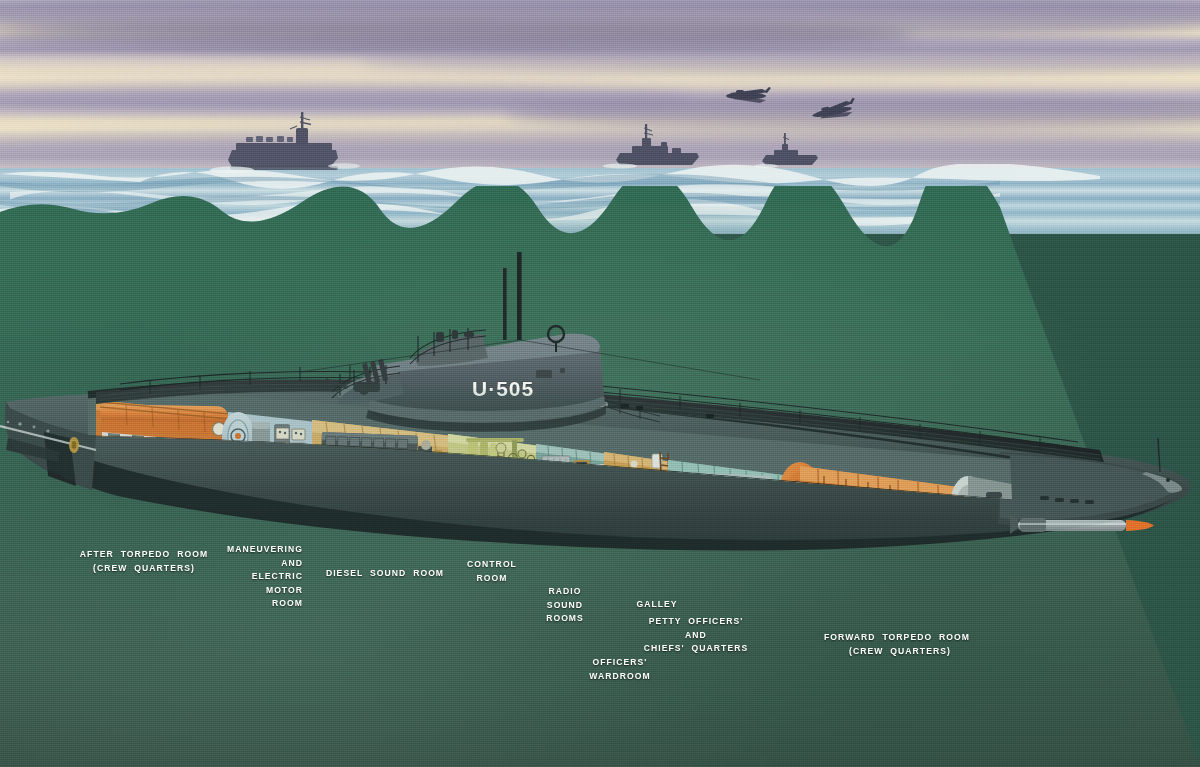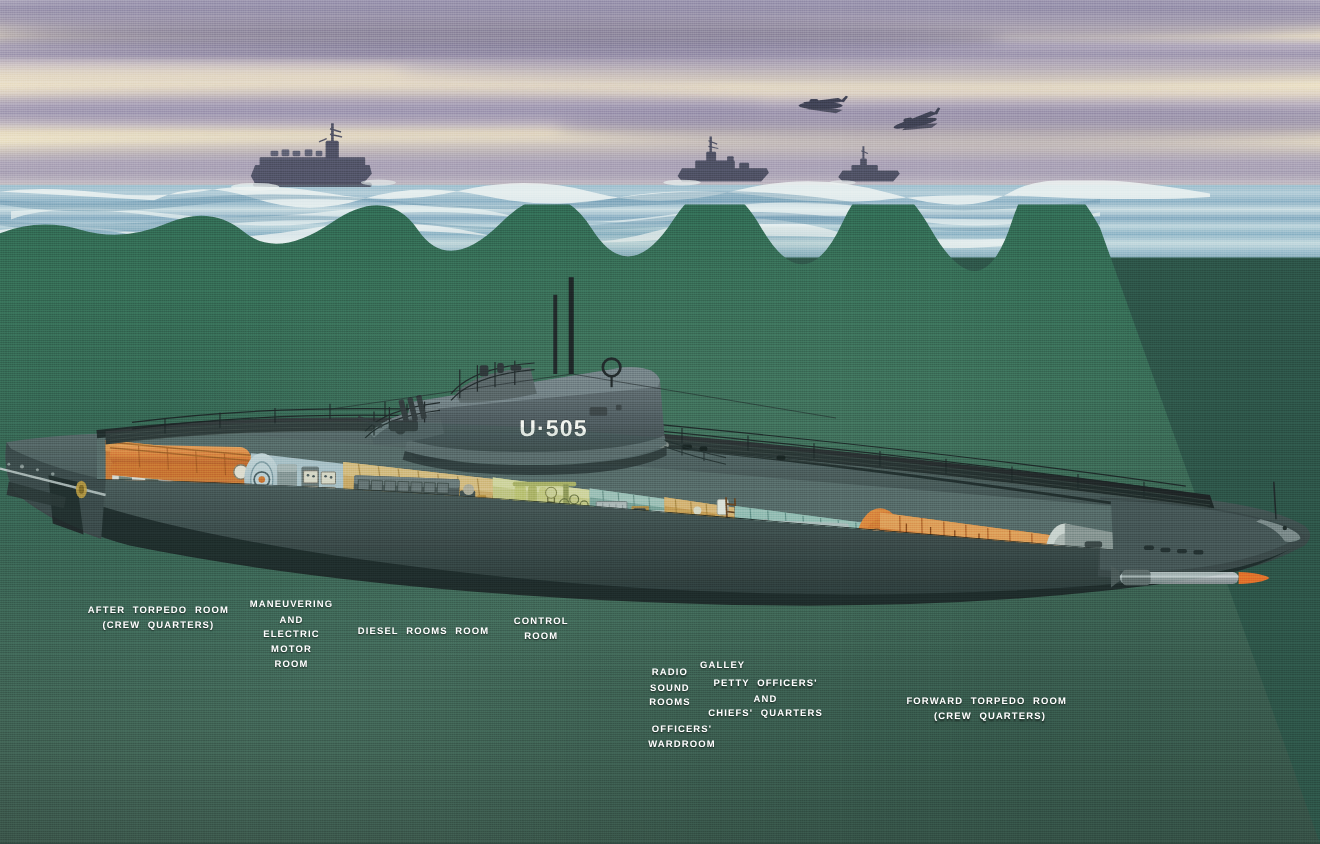--- a/index.html
+++ b/index.html
@@ -799,29 +799,29 @@
 
     <path d="M6 178 Q40 172 96 170 Q300 146 600 174 Q880 200 1096 230 Q1160 238 1186 254
              Q1196 262 1186 272 Q1150 292 1100 300 Q880 334 600 322 Q320 310 120 272
              Q60 258 14 224 Q2 206 6 178 Z" fill="#2f6a54" opacity=".1"></path>
   </svg>
   </div>
 
 
   <div class="label" style="left:144px; top:500px;margin-top:48px;">AFTER  TORPEDO  ROOM
 (CREW  QUARTERS)</div>
-  <div class="label" style="left:265px; top:543px;">MANEUVERING
+  <div class="label" style="left:265px; top:543px;text-align:right;">MANEUVERING
 AND
 ELECTRIC
 MOTOR
 ROOM</div>
-  <div class="label" style="left:385px; top:567px;">DIESEL  ROOMS  ROOM</div>
+  <div class="label" style="left:385px; top:567px;">DIESEL  SOUND  ROOM</div>
   <div class="label" style="left:492px; top:558px;">CONTROL
 ROOM</div>
-  <div class="label" style="left:565px; top:605px;margin-left:44px;">RADIO
+  <div class="label" style="left:565px; top:585px;">RADIO
 SOUND
 ROOMS</div>
   <div class="label" style="left:620px; top:628px;margin-top:28px;">OFFICERS'
 WARDROOM</div>
   <div class="label" style="left:657px; top:598px;text-align:center;">GALLEY</div>
   <div class="label" style="left:696px; top:615px;">PETTY  OFFICERS'
 AND
 CHIEFS'  QUARTERS</div>
   <div class="label" style="left:897px; top:631px;text-align:center;">FORWARD  TORPEDO  ROOM</div>
   <div class="label" style="left:900px; top:645px;">(CREW  QUARTERS)</div>

